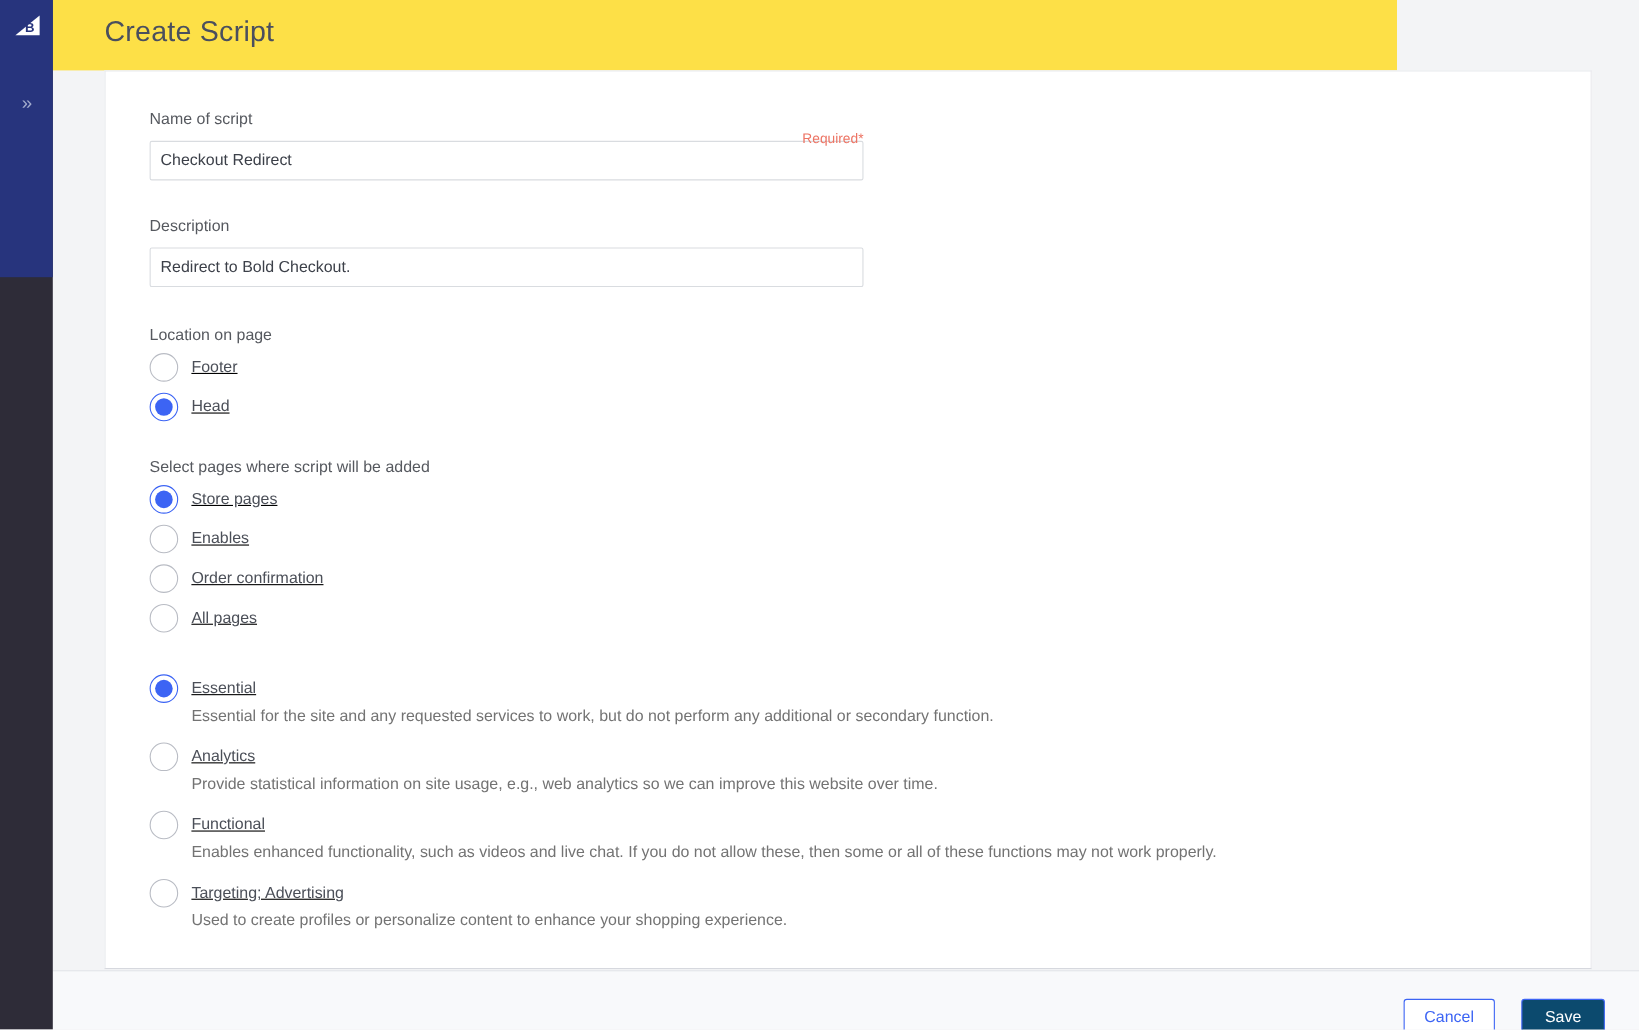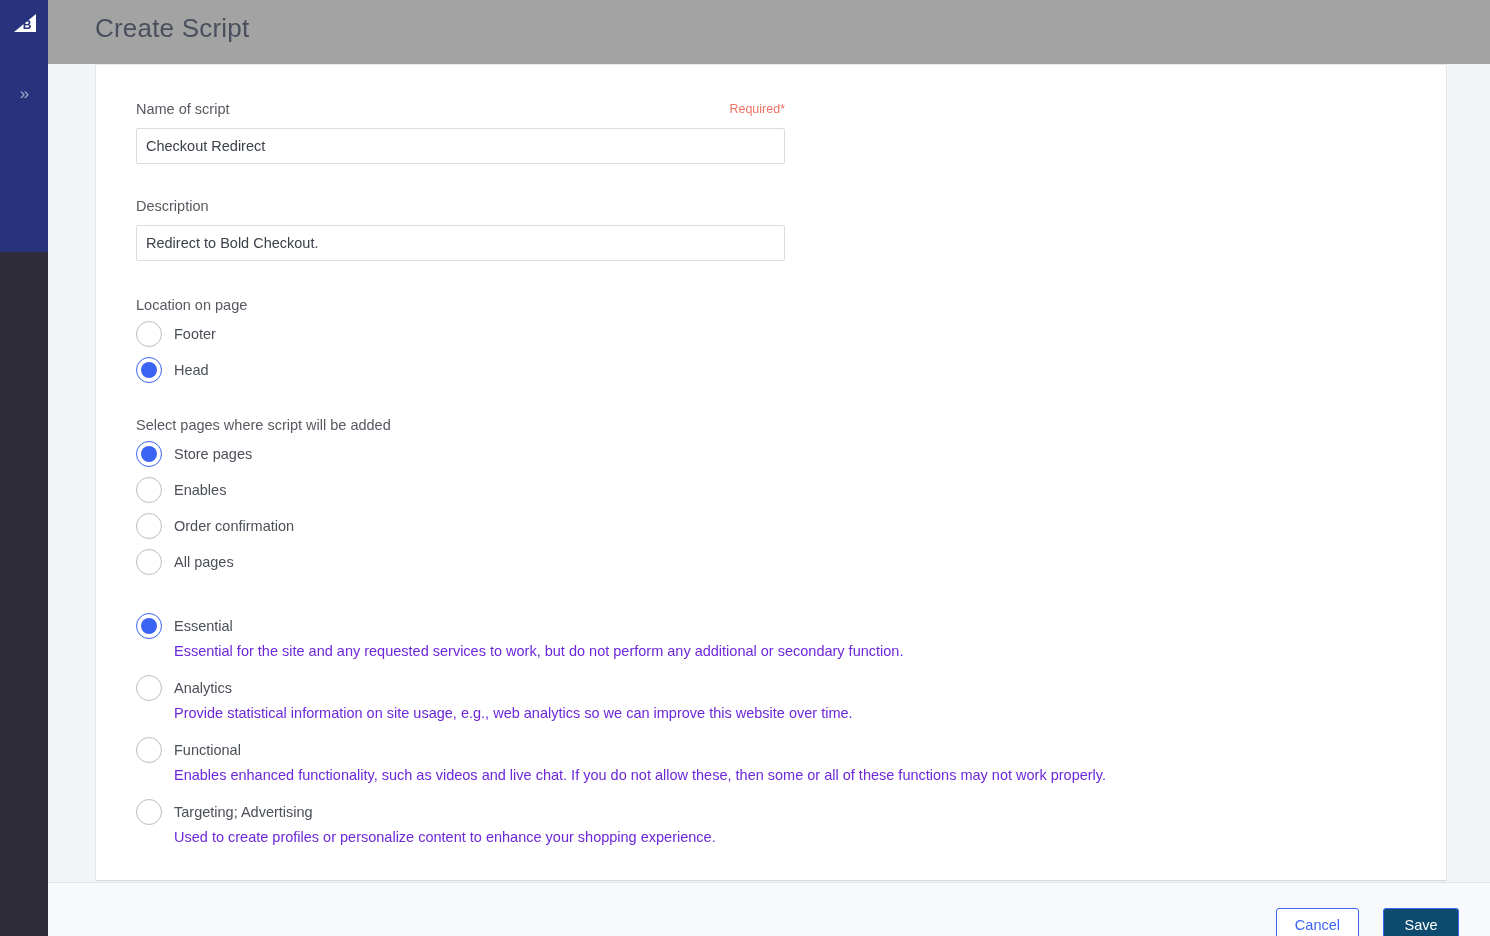--- a/index.html
+++ b/index.html
@@ -56,23 +56,23 @@
     line-height: 1;
     letter-spacing: -1px;
     cursor: pointer;
     user-select: none;
   }
 
   
   .page-header {
     position: absolute;
     left: 48px; top: 0;
-    width: 1442px;
+    width: 1222px;
     height: 64px;
-    background: #a3a3a3;
+    background: #fde047;
     text-decoration: underline;
   }
   .page-title {
     position: absolute;
     left: 47px;
     top: 13px;
     font-size: 26px;
     font-weight: 300;
     color: #4a4f5e;
     letter-spacing: 0.2px;
@@ -109,21 +109,21 @@
   .field-label {
     position: absolute;
     left: 0; top: 0;
     font-size: 14.5px;
     color: #56595f;
     font-weight: 400;
     white-space: nowrap;
   }
   .required-flag {
     position: absolute;
-    right: 0; top: 1px;
+    right: 0; top: 18px;
     font-size: 12.5px;
     color: #ed7464;
     white-space: nowrap;
   }
   .text-input {
     display: block;
     width: 649px;
     height: 36px;
     padding: 15px 9px;
     border: 1px solid #d9dce0;
@@ -142,20 +142,21 @@
     color: #56595f;
     margin-bottom: 8px;
     display: block;
   }
 
   .radio-row {
     display: flex;
     align-items: flex-start;
     min-height: 26px;
     cursor: pointer;
+    text-decoration: underline;
   }
   .radio-dot {
     position: relative;
     flex: 0 0 auto;
     width: 26px;
     height: 26px;
     border-radius: 50%;
     border: 1px solid #b9bcc4;
     background: #ffffff;
   }
@@ -174,21 +175,21 @@
   .radio-label {
     margin-left: 12px;
     font-size: 14.5px;
     color: #4b4f58;
     line-height: 26px;
     white-space: nowrap;
   }
   .radio-desc {
     margin-left: 38px;
     font-size: 14.5px;
-    color: #6d28d9;
+    color: #737373;
     line-height: 20px;
     margin-top: 2px;
   }
 
   
   .sp-14 { height: 14px; }
   .sp-10 { height: 10px; }
   .sp-34 { height: 34px; }
   .sp-36 { height: 36px; }
 

